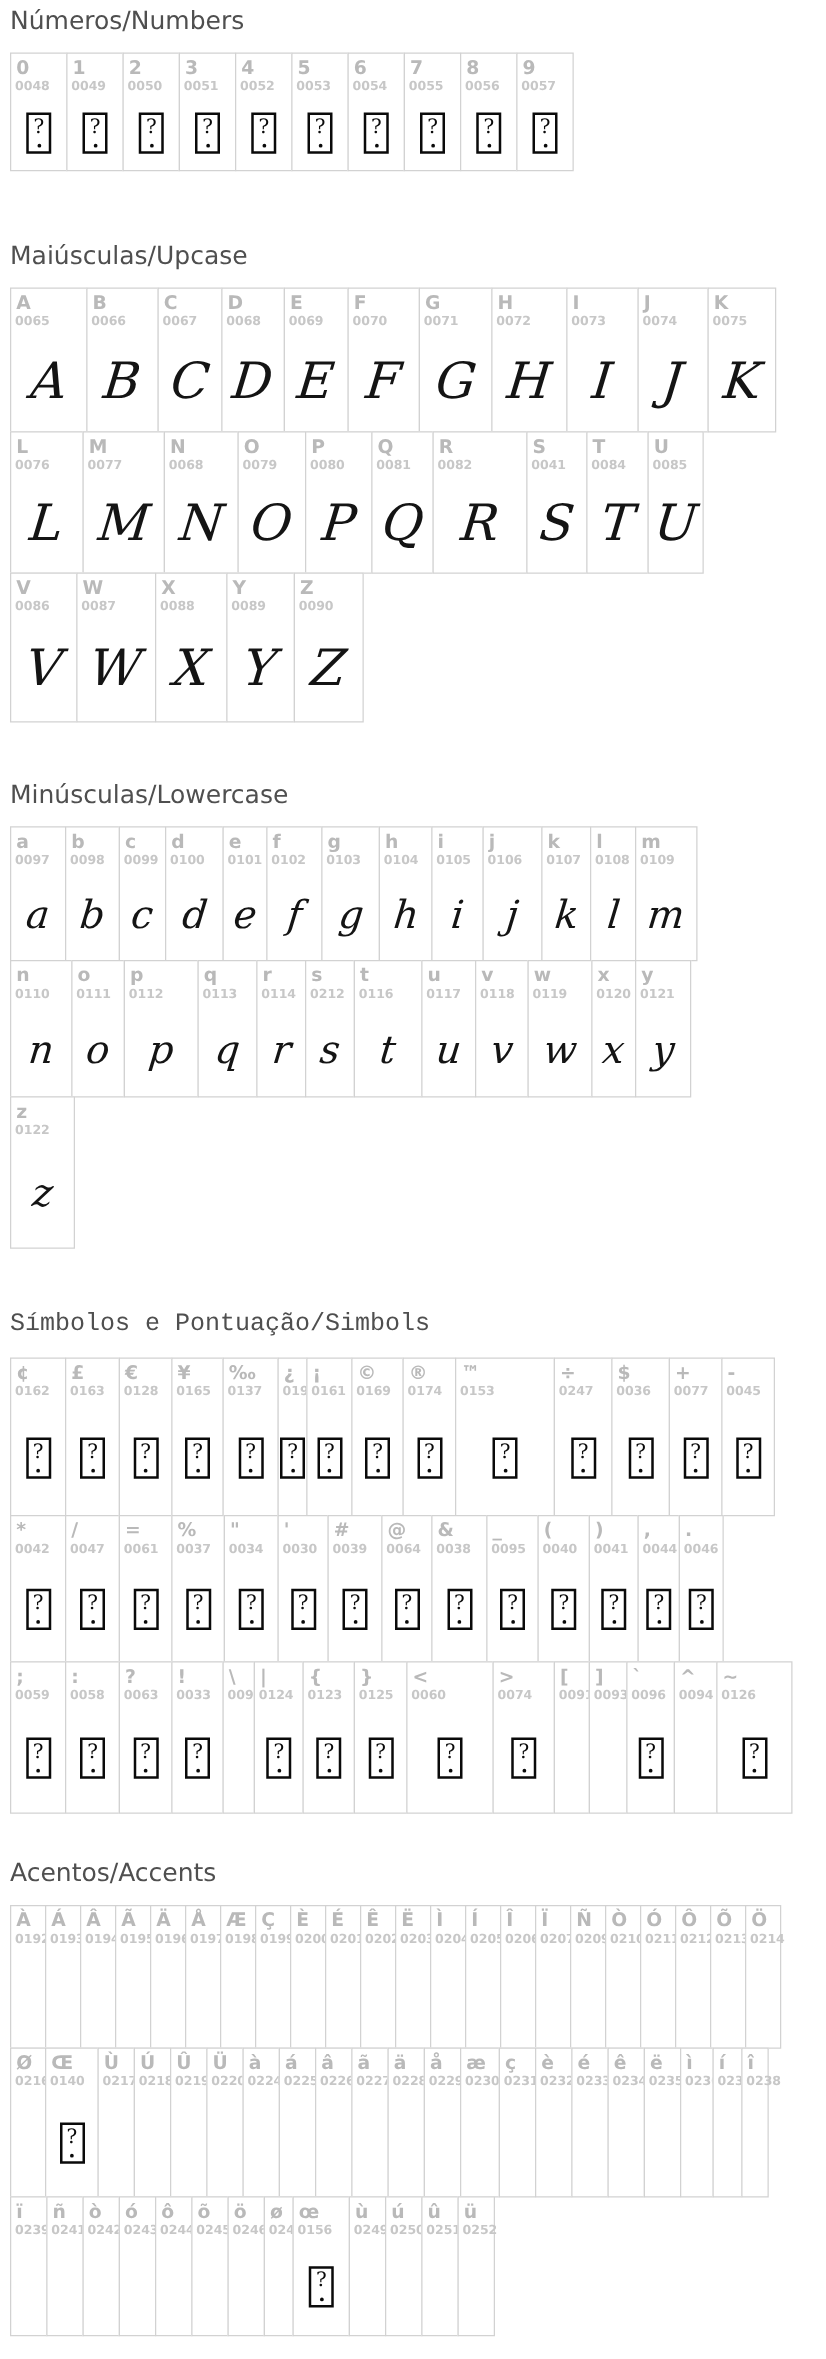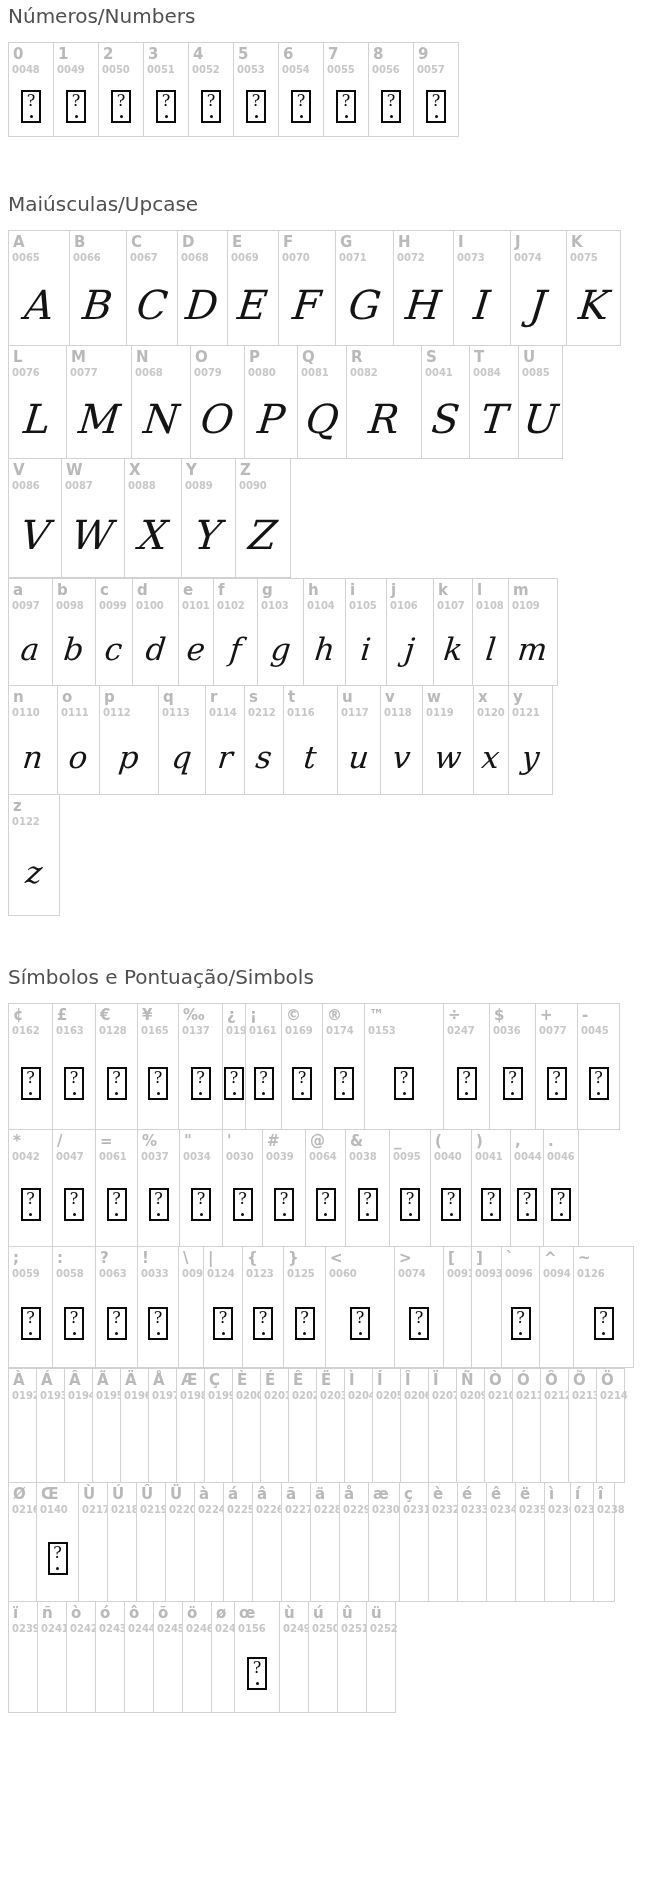--- a/index.html
+++ b/index.html
@@ -7,21 +7,21 @@
   .page{width:661px;min-height:1887px;background:#ffffff;overflow:hidden;}
   .section{margin-left:8px;}
   .title{
     font-family:"DejaVu Sans", sans-serif;
     font-size:20px;font-weight:400;color:#4f4f4f;
     margin:0 0 15px 0;line-height:22px;letter-spacing:0;
   }
   #sec-0 .title{margin-top:5px;}
   #sec-1 .title{margin-top:56px;}
   #sec-2 .title{margin-top:46px;}
-  #sec-3 .title{margin-top:50px;}
+  #sec-3 .title{margin-top:50px;font-family:Liberation Mono, monospace;}
   #sec-4 .title{margin-top:36px;}
   .grid{}
   .row{display:flex;align-items:stretch;}
   .row:not(:first-child){margin-top:-1px;}
   .cell{
     box-sizing:border-box;background:#ffffff;border:1px solid #d2d2d2;
     display:flex;flex-direction:column;flex:0 0 auto;overflow:visible;position:relative;
   }
   .cell:not(:first-child){margin-left:-1px;}
   .char{
@@ -348,20 +348,21 @@
             <div class="code">0090</div>
             <div class="glyph">
               <span class="script-glyph">Z</span>
             </div>
           </div>
         </div>
       </div>
   </section>
 
   <section class="section sec-lower" id="sec-2">
+    <h2 class="title">Minúsculas/Lowercase</h2>
     <div class="grid">
         <div class="row" style="height: 108px;">
           <div class="cell" style="width: 45px;">
             <div class="char">a</div>
             <div class="code">0097</div>
             <div class="glyph">
               <span class="script-glyph">a</span>
             </div>
           </div>
           <div class="cell" style="width: 44px;">
@@ -963,20 +964,21 @@
                 <span class="tq">?</span>
                 <span class="td"></span>
               </span>
             </div>
           </div>
         </div>
       </div>
   </section>
 
   <section class="section sec-accents" id="sec-4">
+    <h2 class="title">Acentos/Accents</h2>
     <div class="grid">
         <div class="row" style="height: 115px;">
           <div class="cell" style="width: 29px;">
             <div class="char">À</div>
             <div class="code">0192</div>
             <div class="glyph"></div>
           </div>
           <div class="cell" style="width: 29px;">
             <div class="char">Á</div>
             <div class="code">0193</div>

